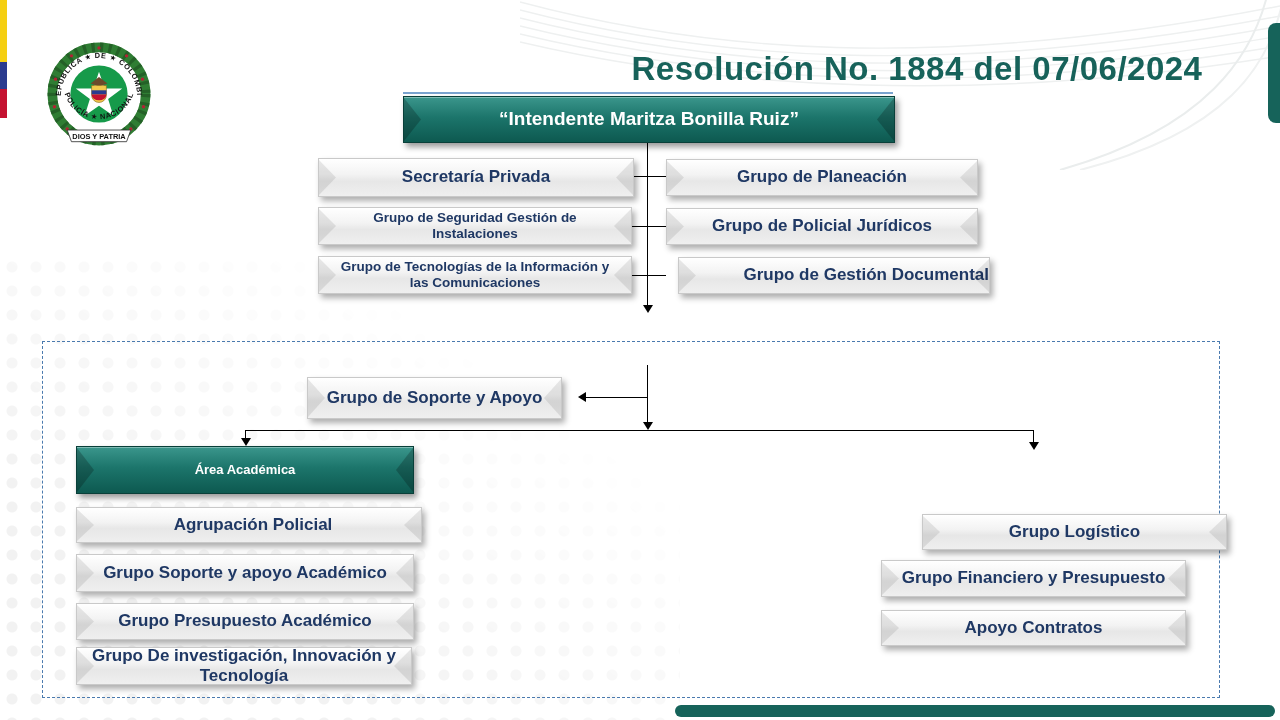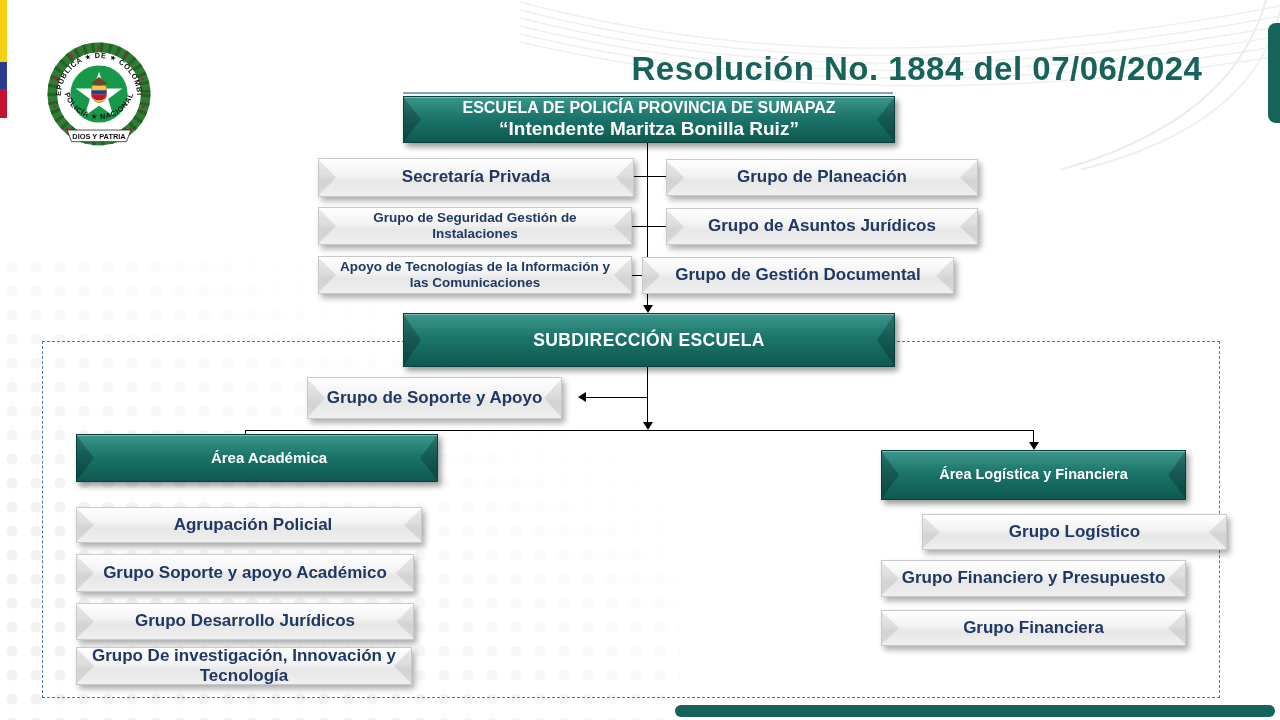--- a/index.html
+++ b/index.html
@@ -137,77 +137,70 @@
   <div class="arr-d" style="left:643px;top:422px;"></div>
   <div class="line" style="left:586px;top:397px;width:62px;height:1px;"></div>
   <div class="arr-l" style="left:578px;top:392px;"></div>
   <div class="line" style="left:245px;top:430px;width:788px;height:1px;"></div>
   <div class="line" style="left:245px;top:430px;width:1px;height:8px;"></div>
   <div class="arr-d" style="left:241px;top:438px;"></div>
   <div class="line" style="left:1033px;top:430px;width:1px;height:12px;"></div>
   <div class="arr-d" style="left:1029px;top:442px;"></div>
 
   <div class="box tbox" style="left:403px;top:96px;width:490px;height:45px;">
-    <div class="root-line1">ESCUELA DE POLICÍA PROVINCIA DE SUMAPAZ</div>
     <div class="root-line2">“Intendente Maritza Bonilla Ruiz”</div>
   </div>
 
   <div class="box gbox" style="left:318px;top:158px;width:314px;height:37px;">
     <div>Secretaría Privada</div>
   </div>
   <div class="box gbox" style="left:318px;top:207px;width:314px;height:38px;font-size:13.5px;padding:0 20px;box-sizing:border-box;">
     <div>Grupo de Seguridad Gestión de Instalaciones</div>
   </div>
   <div class="box gbox" style="left:318px;top:256px;width:314px;height:38px;font-size:13.5px;padding:0 14px;box-sizing:border-box;">
-    <div>Apoyo de Tecnologías de la Información y las Comunicaciones</div>
+    <div>Grupo de Tecnologías de la Información y las Comunicaciones</div>
   </div>
 
   <div class="box gbox" style="left:666px;top:159px;width:310px;height:35px;justify-content:center;">
     <div>Grupo de Planeación</div>
   </div>
   <div class="box gbox" style="left:666px;top:208px;width:310px;height:35px;">
-    <div>Grupo de Asuntos Jurídicos</div>
-  </div>
-  <div class="box gbox" style="left:642px;top:257px;width:310px;height:35px;">
+    <div>Grupo de Policial Jurídicos</div>
+  </div>
+  <div class="box gbox" style="left:678px;top:257px;width:310px;height:35px;align-items:flex-end;">
     <div>Grupo de Gestión Documental</div>
   </div>
 
-  <div class="box tbox" style="left:403px;top:313px;width:490px;height:52px;font-size:17.5px;letter-spacing:.4px;">
-    <div>SUBDIRECCIÓN ESCUELA</div>
-  </div>
 
   <div class="box gbox" style="left:307px;top:377px;width:253px;height:40px;">
     <div>Grupo de Soporte y Apoyo</div>
   </div>
 
-  <div class="box tbox" style="left:76px;top:434px;width:336px;height:46px;font-size:15px;padding-left:24px;">
+  <div class="box tbox" style="left:76px;top:446px;width:336px;height:46px;font-size:13px;">
     <div>Área Académica</div>
   </div>
   <div class="box gbox" style="left:76px;top:507px;width:336px;height:34px;padding-left:8px;">
     <div>Agrupación Policial</div>
   </div>
   <div class="box gbox" style="left:76px;top:554px;width:336px;height:36px;">
     <div>Grupo Soporte y apoyo Académico</div>
   </div>
   <div class="box gbox" style="left:76px;top:603px;width:336px;height:35px;">
-    <div>Grupo Desarrollo Jurídicos</div>
+    <div>Grupo Presupuesto Académico</div>
   </div>
   <div class="box gbox" style="left:76px;top:647px;width:336px;height:38px;padding:0 6px;box-sizing:border-box;">
     <div>Grupo De investigación, Innovación y Tecnología</div>
   </div>
 
-  <div class="box tbox" style="left:881px;top:450px;width:303px;height:48px;font-size:14.5px;">
-    <div>Área Logística y Financiera</div>
-  </div>
   <div class="box gbox" style="left:922px;top:514px;width:303px;height:34px;">
     <div>Grupo Logístico</div>
   </div>
   <div class="box gbox" style="left:881px;top:560px;width:303px;height:35px;">
     <div>Grupo Financiero y Presupuesto</div>
   </div>
   <div class="box gbox" style="left:881px;top:610px;width:303px;height:34px;">
-    <div>Grupo Financiera</div>
+    <div>Apoyo Contratos</div>
   </div>
 
   <div class="bar-bottom"></div>
   <div class="bar-right"></div>
 
 </div>
 
 </body></html>

